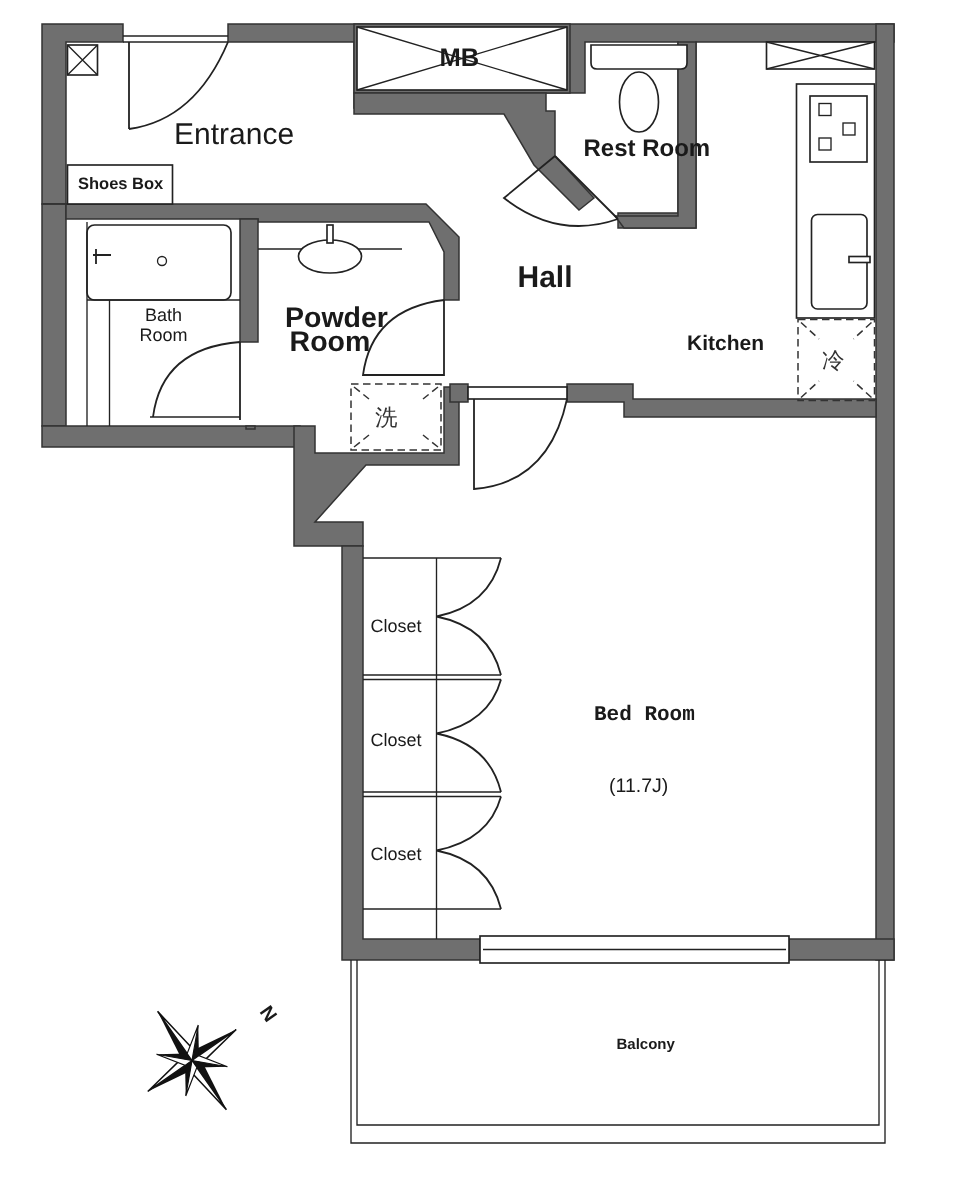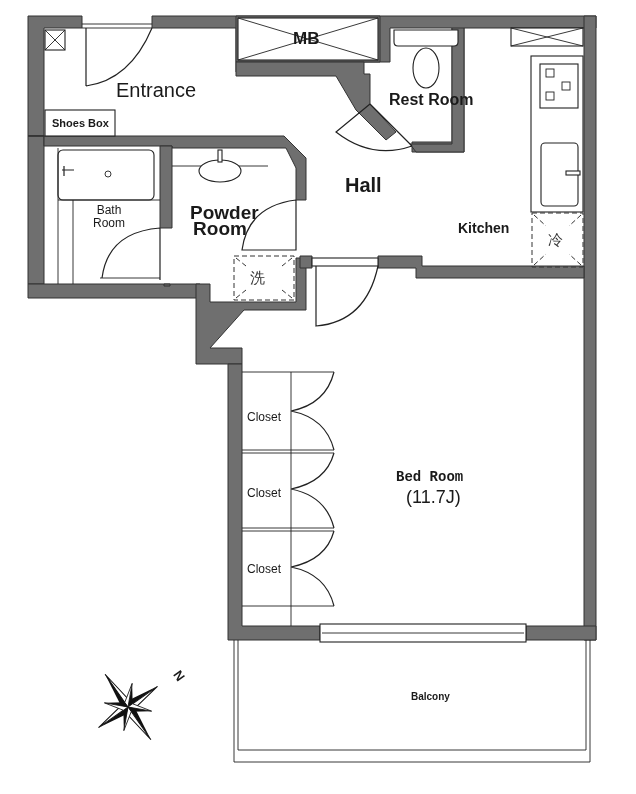--- a/index.html
+++ b/index.html
@@ -166,17 +166,17 @@
 </div>
 
 <div class="kanji" style="left:250px;top:269px;">洗</div>
 <div class="kanji" style="left:548px;top:231px;">冷</div>
 
 <div class="lbl" style="left:247px;top:409px;font-size:12px;">Closet</div>
 <div class="lbl" style="left:247px;top:485px;font-size:12px;">Closet</div>
 <div class="lbl" style="left:247px;top:561px;font-size:12px;">Closet</div>
 
 <div class="lbl md" style="left:396px;top:470px;font-size:14px;font-family:Liberation Mono, monospace;">Bed Room</div>
-<div class="lbl" style="left:406px;top:489px;font-size:18px;">(11.7J)</div>
+<div class="lbl" style="left:406px;top:516px;font-size:13px;">(11.7J)</div>
 
 <div class="lbl md" style="left:411px;top:689px;font-size:10px;">Balcony</div>
 
 <div class="lbl bold" style="left:174px;top:668px;font-size:13px;transform:rotate(55deg);">N</div>
 
 </body></html>

